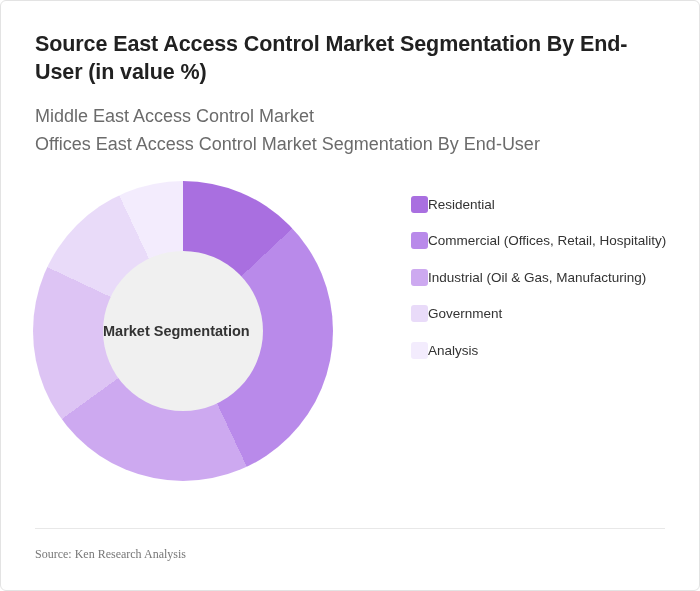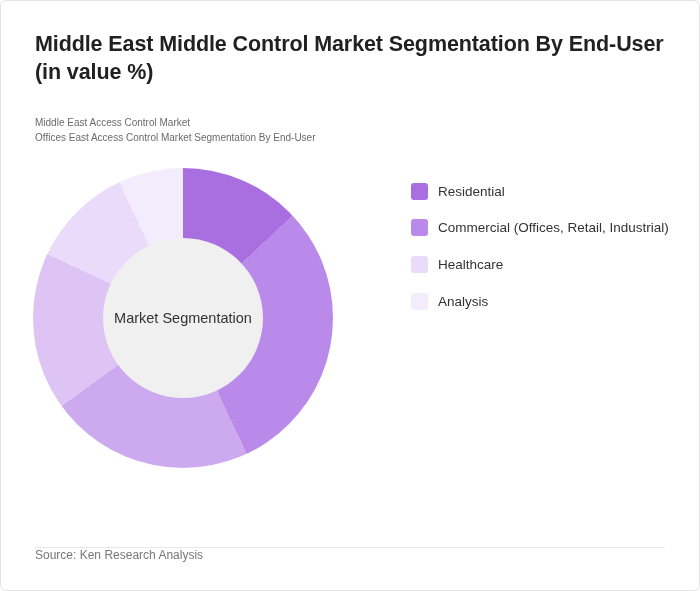--- a/index.html
+++ b/index.html
@@ -26,22 +26,22 @@
   .title {
     font-size: 21.5px;
     font-weight: bold;
     color: #212121;
     line-height: 1.3;
     letter-spacing: -0.1px;
     margin: 0;
     max-width: 630px;
   }
   .subtitles {
-    margin-top: 28px;
-    font-size: 10px;
+    margin-top: 16px;
+    font-size: 18px;
     color: #6b6b6b;
     line-height: 1.55;
   }
   .chart-area {
     position: relative;
     margin-top: 14px;
     height: 320px;
   }
   .donut-wrap {
     position: absolute;
@@ -60,21 +60,22 @@
     position: absolute;
     left: 50%;
     top: 50%;
     transform: translate(-50%, -50%);
     width: 160px;
     height: 160px;
     border-radius: 50%;
     background: #f0f0f0;
     display: flex;
     align-items: center;
-    justify-content: center;
+    justify-content: flex-start;
+    font-weight: bold;
   }
   .donut-hole-label {
     font-size: 14.5px;
     color: #333333;
     text-align: center;
   }
   .legend {
     position: absolute;
     left: 410px;
     top: 22px;
@@ -86,34 +87,36 @@
     margin-bottom: 17px;
   }
   .legend-swatch {
     width: 17px;
     height: 17px;
     border-radius: 3px;
     flex: 0 0 auto;
     margin-top: 1px;
   }
   .legend-label {
-    margin-left: 10px;
+    margin-left: 0;
     font-size: 13.5px;
     color: #333333;
     line-height: 1.45;
   }
   .footer {
     position: absolute;
     left: 34px;
     right: 34px;
     bottom: 28px;
     border-top: 1px solid #e8e8e8;
+    padding-top: 18px;
     display: flex;
     align-items: center;
     justify-content: space-between;
+    font-family: Liberation Serif, serif;
   }
   .source {
     font-size: 12px;
     color: #777777;
   }
   .logo {
     display: flex;
     align-items: center;
   }
   .logo-mark {
@@ -134,21 +137,21 @@
     color: #1d1d1d;
     letter-spacing: 0.5px;
   }
 </style>
 </head>
 <body>
 
 <div class="page">
 
   <div class="header">
-    <h1 class="title">Middle East Middle Control Market Segmentation By End-User (in value %)</h1>
+    <h1 class="title">Source East Access Control Market Segmentation By End-User (in value %)</h1>
     <div class="subtitles">
       <div>Middle East Access Control Market</div>
       <div>Offices East Access Control Market Segmentation By End-User</div>
     </div>
   </div>
 
   <div class="chart-area">
 
     <div class="donut-wrap">
       <div class="donut" id="donut" style="background: conic-gradient(rgb(169, 111, 224) 0%, rgb(169, 111, 224) 13%, rgb(185, 138, 234) 13%, rgb(185, 138, 234) 43%, rgb(205, 169, 240) 43%, rgb(205, 169, 240) 65%, rgb(221, 196, 244) 65%, rgb(221, 196, 244) 82%, rgb(233, 219, 249) 82%, rgb(233, 219, 249) 93%, rgb(243, 236, 253) 93%, rgb(243, 236, 253) 100%);">
@@ -158,25 +161,29 @@
       </div>
     </div>
 
     <div class="legend" id="legend">
         <div class="legend-item">
           <span class="legend-swatch" style="background: rgb(169, 111, 224);"></span>
           <span class="legend-label">Residential</span>
         </div>
         <div class="legend-item">
           <span class="legend-swatch" style="background: rgb(185, 138, 234);"></span>
-          <span class="legend-label">Commercial (Offices, Retail, Industrial)</span>
+          <span class="legend-label">Commercial (Offices, Retail, Hospitality)</span>
+        </div>
+        <div class="legend-item">
+          <span class="legend-swatch" style="background: rgb(205, 169, 240);"></span>
+          <span class="legend-label">Industrial (Oil &amp; Gas, Manufacturing)</span>
         </div>
         <div class="legend-item">
           <span class="legend-swatch" style="background: rgb(233, 219, 249);"></span>
-          <span class="legend-label">Healthcare</span>
+          <span class="legend-label">Government</span>
         </div>
         <div class="legend-item">
           <span class="legend-swatch" style="background: rgb(243, 236, 253);"></span>
           <span class="legend-label">Analysis</span>
         </div>
       </div>
 
   </div>
 
   <div class="footer">

